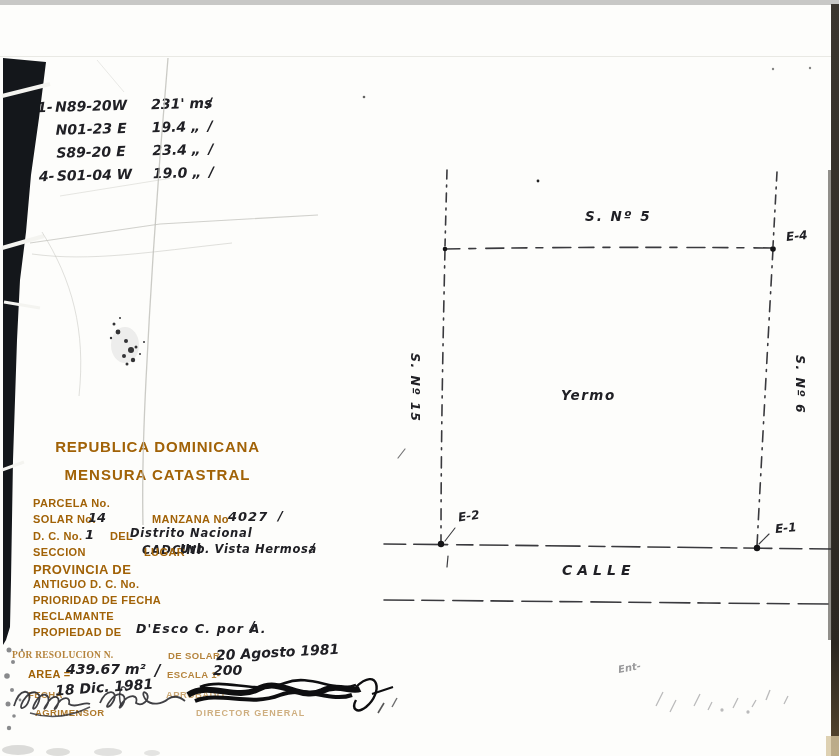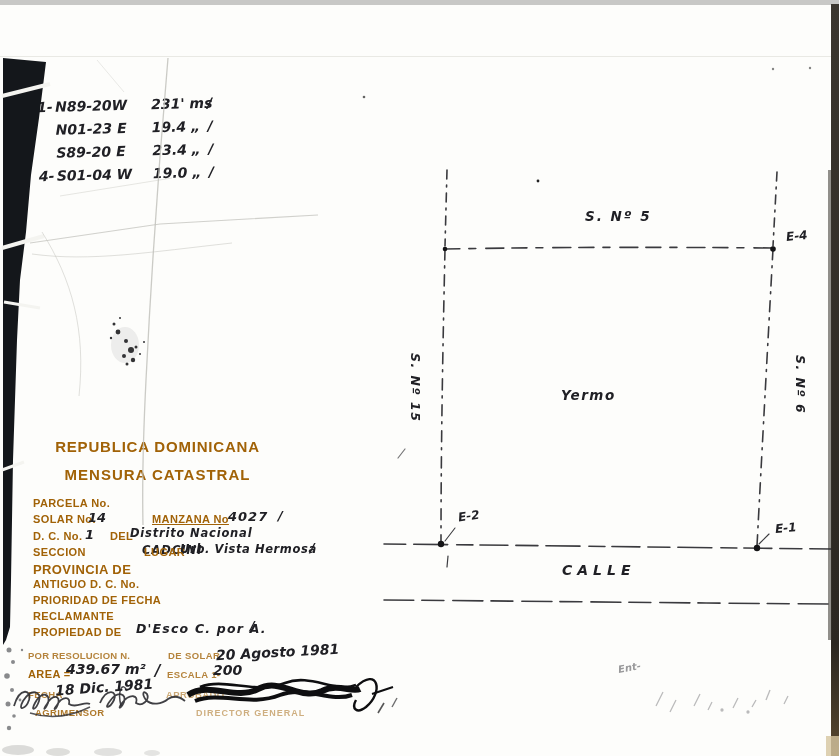--- a/index.html
+++ b/index.html
@@ -53,21 +53,21 @@
   </div>
 </div>
 
 <div class="a print" style="left:55px;top:438px;width:205px;text-align:center;font-size:15px;letter-spacing:.8px;">REPUBLICA DOMINICANA</div>
 <div class="a print" style="left:55px;top:466px;width:205px;text-align:center;font-size:15px;letter-spacing:1px;">MENSURA CATASTRAL</div>
 
 <div class="a print" style="left:33px;top:497px;font-size:11px;">PARCELA No.</div>
 
 <div class="a print" style="left:33px;top:513px;font-size:11px;">SOLAR No.</div>
 <div class="a hw" style="left:88px;top:510px;font-size:13px;">14</div>
-<div class="a print" style="left:152px;top:513px;font-size:11px;text-decoration:underline;">MANZANA No</div>
+<div class="a print" style="left:152px;top:513px;font-size:11px;">MANZANA No</div>
 <div class="a hw" style="left:228px;top:509px;font-size:13px;letter-spacing:1px;">4027</div>
 <div class="a hw" style="left:278px;top:508px;font-size:13px;">/</div>
 
 <div class="a print" style="left:33px;top:530px;font-size:11px;">D. C. No.</div>
 <div class="a hw" style="left:85px;top:527px;font-size:13px;">1</div>
 <div class="a print" style="left:110px;top:530px;font-size:11px;">DEL</div>
 <div class="a hw" style="left:130px;top:526px;font-size:11.5px;letter-spacing:.8px;">Distrito Nacional</div>
 
 <div class="a print" style="left:33px;top:546px;font-size:11px;">SECCION</div>
 <div class="a hw" style="left:94px;top:543px;font-size:11.5px;letter-spacing:1px;margin-left:48px;">CADCINI</div>
@@ -77,21 +77,21 @@
 
 <div class="a print" style="left:33px;top:562px;font-size:13px;">PROVINCIA DE</div>
 <div class="a print" style="left:33px;top:578px;font-size:11px;">ANTIGUO D. C. No.</div>
 <div class="a print" style="left:33px;top:594px;font-size:11px;">PRIORIDAD DE FECHA</div>
 <div class="a print" style="left:33px;top:610px;font-size:11px;">RECLAMANTE</div>
 
 <div class="a print" style="left:33px;top:626px;font-size:11px;">PROPIEDAD DE</div>
 <div class="a hw" style="left:136px;top:621px;font-size:12.5px;letter-spacing:1.2px;">D'Esco C. por A.</div>
 <div class="a hw" style="left:250px;top:618px;font-size:13px;">/</div>
 
-<div class="a print faded" style="left:28px;top:650px;font-size:9.5px;letter-spacing:.2px;">POR RESOLUCION N.</div>
+<div class="a print faded" style="left:12px;top:650px;font-size:9.5px;letter-spacing:.2px;font-family:Liberation Serif, serif;">POR RESOLUCION N.</div>
 <div class="a print faded" style="left:168px;top:650px;font-size:9.5px;">DE SOLAR</div>
 <div class="a hw" style="left:216px;top:644px;font-size:14px;transform:rotate(-3deg);">20 Agosto 1981</div>
 
 <div class="a print" style="left:28px;top:668px;font-size:11px;">AREA =</div>
 <div class="a hw" style="left:66px;top:661px;font-size:14px;">439.67 m²</div>
 <div class="a hw" style="left:155px;top:662px;font-size:15px;">/</div>
 <div class="a print faded" style="left:167px;top:669px;font-size:9.5px;">ESCALA 1-</div>
 <div class="a hw" style="left:213px;top:662px;font-size:14px;">200</div>
 
 <div class="a print faded" style="left:28px;top:689px;font-size:9.5px;">FECHA</div>

